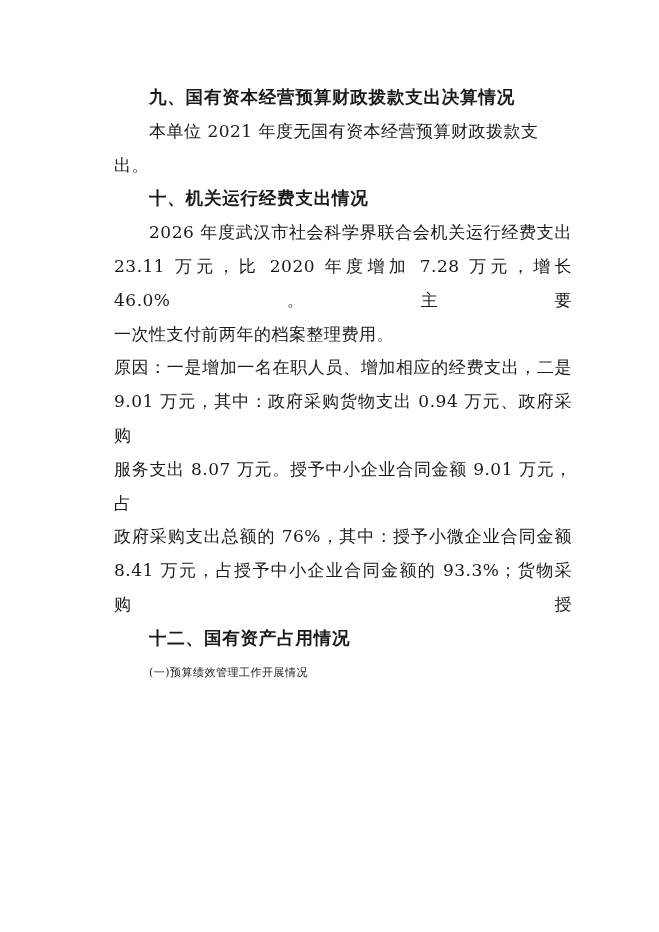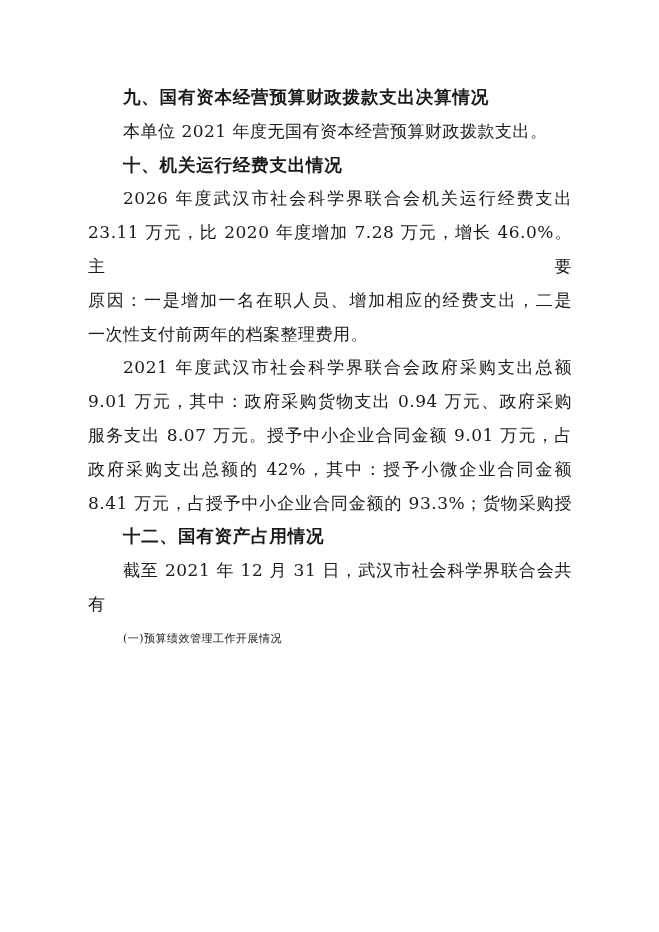--- a/index.html
+++ b/index.html
@@ -21,20 +21,21 @@
     top: 81px;
     width: 484px;
   }
   .line {
     font-family: "DejaVu Serif", "Liberation Serif", serif;
     font-size: 17px;
     line-height: 33.8px;
     letter-spacing: 0.5px;
     color: #1a1a1a;
     white-space: normal;
+    margin-left: 26px;
   }
   .heading {
     font-family: "DejaVu Sans", "Liberation Sans", sans-serif;
     font-weight: 700;
     font-size: 17.5px;
     letter-spacing: 0.8px;
   }
   .indent {
     text-indent: 35px;
   }
@@ -49,24 +50,22 @@
 </head>
 <body>
 
 <div class="page">
   <div class="content">
     <div class="line heading indent">九、国有资本经营预算财政拨款支出决算情况</div>
     <div class="line indent">本单位 2021 年度无国有资本经营预算财政拨款支出。</div>
     <div class="line heading indent">十、机关运行经费支出情况</div>
     <div class="line indent fill">2026 年度武汉市社会科学界联合会机关运行经费支出</div>
     <div class="line fill">23.11 万元，比 2020 年度增加 7.28 万元，增长 46.0%。主要</div>
+    <div class="line">一次性支付前两年的档案整理费用。</div>
     <div class="line fill">原因：一是增加一名在职人员、增加相应的经费支出，二是</div>
-    <div class="line">一次性支付前两年的档案整理费用。</div>
-    <div class="line indent fill">2021 年度武汉市社会科学界联合会政府采购支出总额</div>
     <div class="line fill">9.01 万元，其中：政府采购货物支出 0.94 万元、政府采购</div>
     <div class="line fill">服务支出 8.07 万元。授予中小企业合同金额 9.01 万元，占</div>
-    <div class="line fill">政府采购支出总额的 42%，其中：授予小微企业合同金额</div>
+    <div class="line fill">政府采购支出总额的 76%，其中：授予小微企业合同金额</div>
     <div class="line fill">8.41 万元，占授予中小企业合同金额的 93.3%；货物采购授</div>
     <div class="line heading indent">十二、国有资产占用情况</div>
-    <div class="line indent fill">截至 2021 年 12 月 31 日，武汉市社会科学界联合会共有</div>
     <div class="line kai indent">(一)预算绩效管理工作开展情况</div>
   </div>
 </div>
 
 </body></html>

